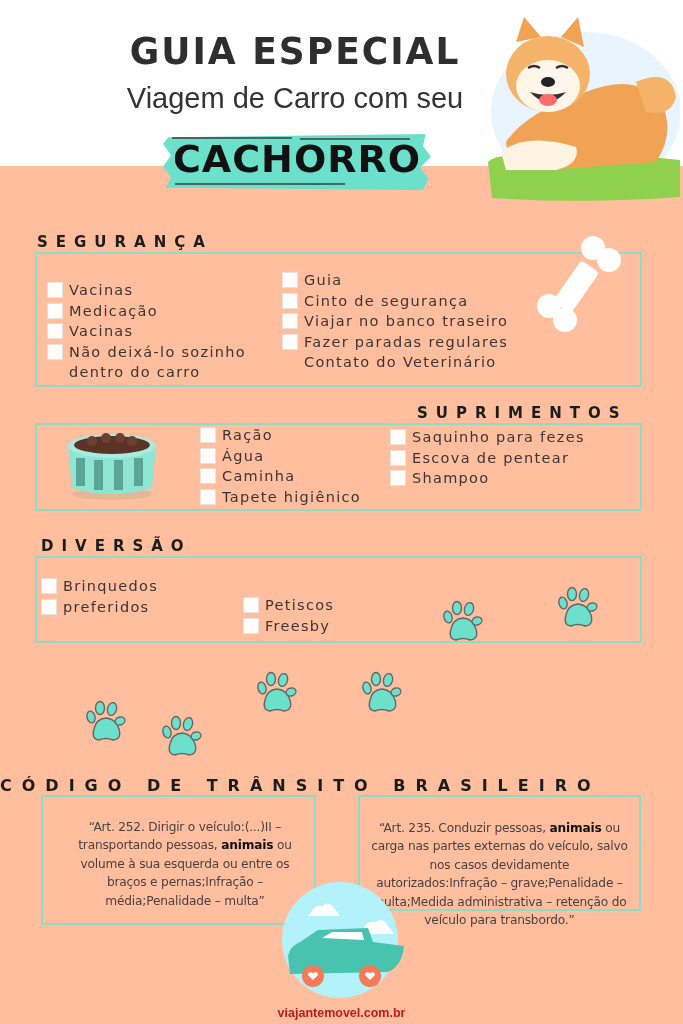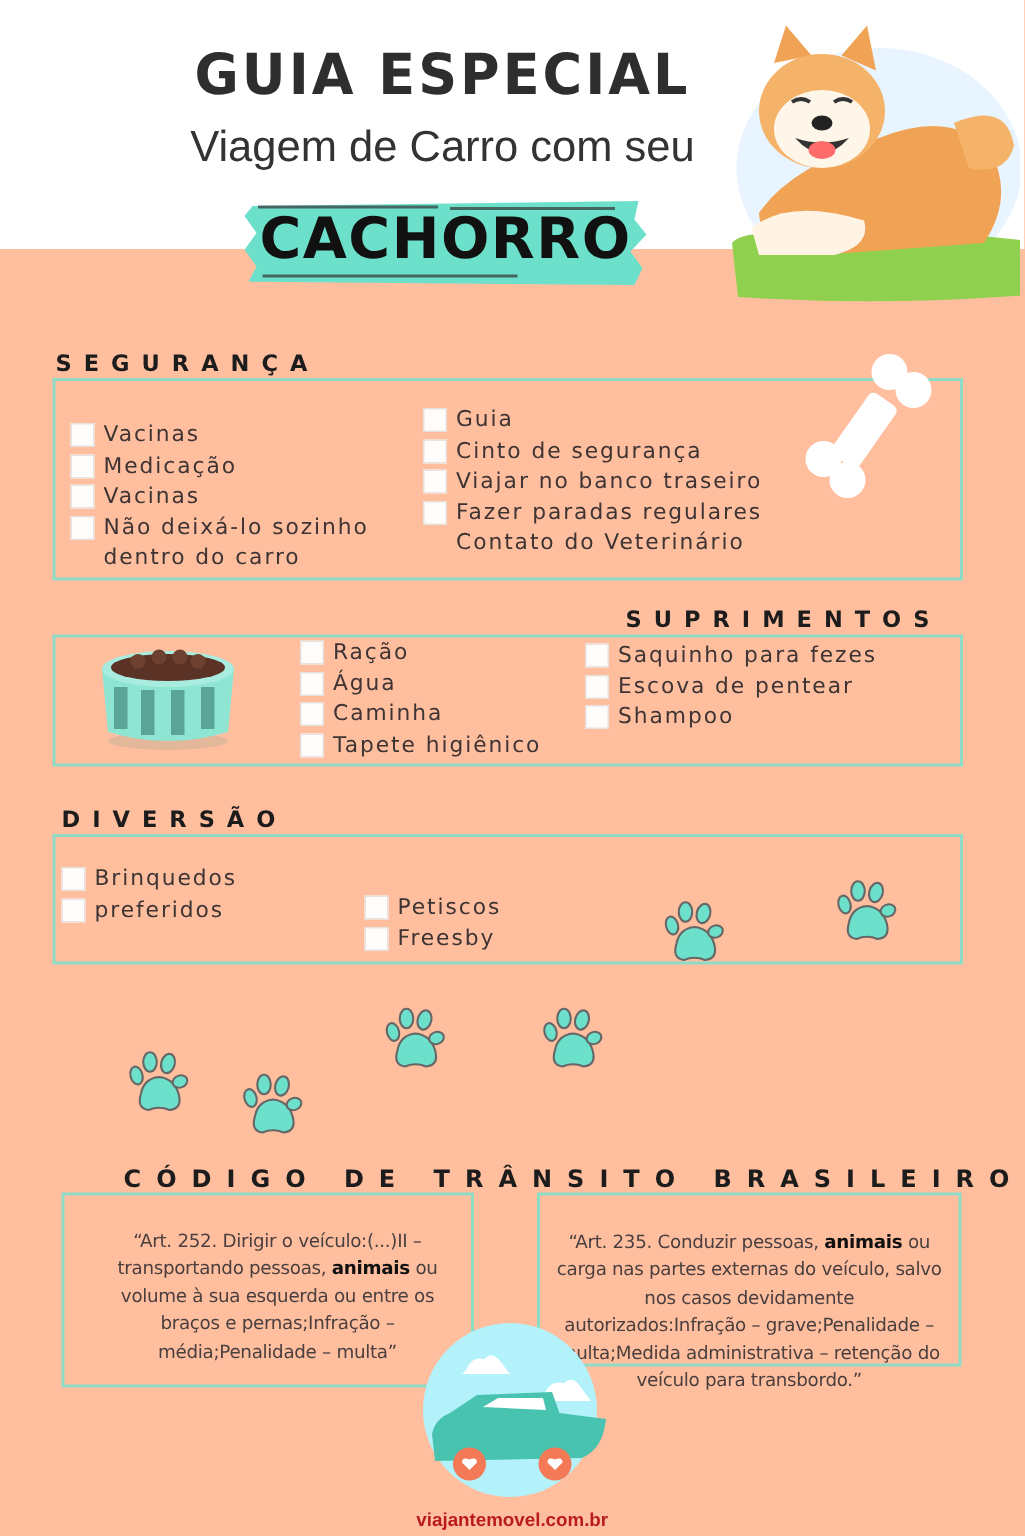--- a/index.html
+++ b/index.html
@@ -210,21 +210,21 @@
 <svg class="abs" style="left:160px;top:712px;" width="44" height="48" viewBox="-2 -2 44 48">
     <use href="#paw"></use>
   </svg>
 <svg class="abs" style="left:255px;top:668px;" width="44" height="48" viewBox="-2 -2 44 48">
     <use href="#paw"></use>
   </svg>
 <svg class="abs" style="left:360px;top:668px;" width="44" height="48" viewBox="-2 -2 44 48">
     <use href="#paw"></use>
   </svg>
 
-<div class="abs sec-title" style="left:0;width:683px;text-align:right;top:776px;font-size:16px;letter-spacing:10px;">CÓDIGO DE TRÂNSITO BRASILEIRO</div>
+<div class="abs sec-title" style="left:0;width:683px;text-align:left;top:776px;font-size:16px;letter-spacing:10px;">CÓDIGO DE TRÂNSITO BRASILEIRO</div>
 <div class="abs box law-box" style="left:41px;top:795px;width:275px;height:130px;padding-top:21px;padding-left:23px;">
   <span>“Art. 252. Dirigir o veículo:(...)II – transportando pessoas, </span><b>animais</b><span> ou volume à sua esquerda ou entre os braços e pernas;Infração – média;Penalidade – multa”</span>
 </div>
 <div class="abs box law-box" style="left:358px;top:795px;width:283px;height:116px;padding-top:22px;">
   <span>“Art. 235. Conduzir pessoas, </span><b>animais</b><span> ou carga nas partes externas do veículo, salvo nos casos devidamente autorizados:Infração – grave;Penalidade – multa;Medida administrativa – retenção do veículo para transbordo.”</span>
 </div>
 
 <svg class="abs" style="left:278px;top:880px;" width="128" height="120" viewBox="0 0 128 120">
   <circle cx="62" cy="60" r="58" fill="#b3f2fb"></circle>
   <path d="M33 33 Q36 24 45 26 Q50 20 56 28 L62 36 L30 36 Z" fill="#ffffff"></path>

